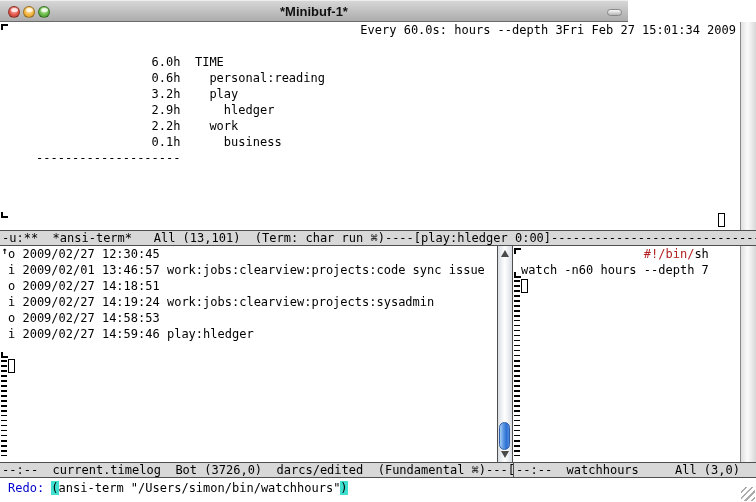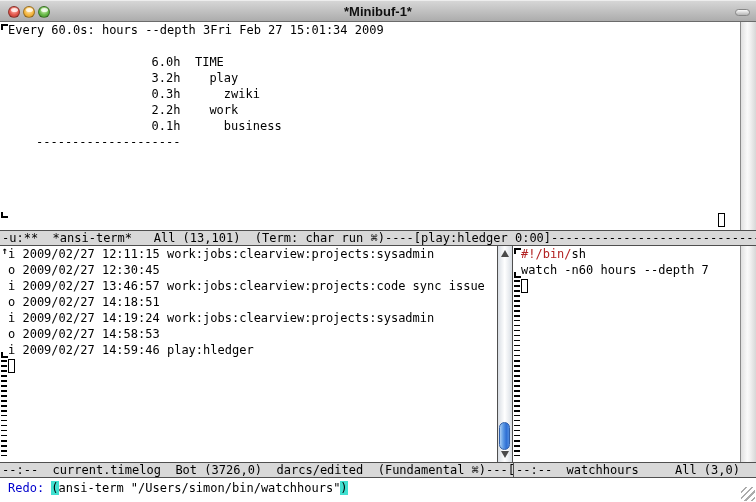--- a/index.html
+++ b/index.html
@@ -6,41 +6,41 @@
   html,body { width:756px; height:502px; }
   body {
     position:relative; background:#fff; overflow:hidden;
     font-family:"DejaVu Sans Mono", monospace; font-size:12px; color:#000;
   }
   .abs { position:absolute; }
   .line { white-space:pre; height:16px; line-height:16px; }
 
   
   #titlebar {
-    left:0; top:0; width:756px; height:22px;
+    left:0; top:0; width:628px; height:22px;
     background:linear-gradient(#d6d6d6,#acacac);
     border-top:1px solid #ededed; border-bottom:1px solid #6b6b6b;
   }
   .tl { position:absolute; top:5px; width:12px; height:12px; border-radius:50%;
         border:1px solid rgba(0,0,0,.35); }
   .tl::after { content:""; position:absolute; left:2px; top:1px; width:7px; height:4px;
         border-radius:50%; background:rgba(255,255,255,.75); }
   #btn-close { left:8px;  background:radial-gradient(circle at 50% 35%, #ffb8af 5%, #e1554a 55%, #b43a31); }
   #btn-min   { left:23px; background:radial-gradient(circle at 50% 35%, #ffe6b0 5%, #f5b63e 55%, #cd8f21); }
   #btn-zoom  { left:38px; background:radial-gradient(circle at 50% 35%, #d2f0b8 5%, #65b845 55%, #44902b); }
   #win-title { left:0; right:0; top:3px; text-align:center;
         font-family:"Liberation Sans", sans-serif; font-size:13px; font-weight:bold; color:#101010; }
   #toolbar-pill { right:6px; top:8px; width:15px; height:7px; border-radius:4px;
         background:linear-gradient(#fbfbfb,#b5b5b5); border:1px solid #878787; }
 
   
-  #term-header { left:8px; top:22px; width:728px; display:flex; justify-content:flex-start; }
+  #term-header { left:8px; top:22px; width:728px; display:flex; justify-content:flex-end; }
   #term-report { left:8px; top:54px;margin-left:28px; }
   #timelog-lines { left:8px; top:246px; }
-  #watch-lines { left:521px; top:246px; }
+  #watch-lines { left:521px; top:246px;text-align:right; }
   .red { color:#b22222; }
 
   
   .modeline {
     height:16px; background:#d8d8d8; color:#000;
     border-top:1px solid #4f4f4f; border-bottom:1px solid #4f4f4f;
     white-space:pre; overflow:hidden; line-height:14px; padding-left:2px;
   }
   #ml-top   { left:0;   top:230px; width:756px; }
   #ml-left  { left:0;   top:462px; width:513px; }
@@ -107,38 +107,38 @@
     <div id="toolbar-pill" class="abs"></div>
   </div>
 
   <div>
     <div id="term-header" class="abs line">
       <span>Every 60.0s: hours --depth 3</span>
       <span>Fri Feb 27 15:01:34 2009</span>
     </div>
     <div id="term-report" class="abs">
       <div class="line">                6.0h  TIME</div>
+      <div class="line">                0.6h    personal:reading</div>
       <div class="line">                3.2h    play</div>
-      <div class="line">                0.3h      zwiki</div>
+      <div class="line">                2.9h      hledger</div>
       <div class="line">                2.2h    work</div>
       <div class="line">                0.1h      business</div>
       <div class="line">--------------------</div>
     </div>
     <div id="fr-term-top" class="angle angle-tl"></div>
     <div id="fr-term-bot" class="angle angle-bl"></div>
     <div id="cur-term" class="hollow-cursor"></div>
   </div>
   <div id="sb-term" class="abs sb-track"></div>
   <div id="ml-top" class="abs modeline">-u:**  *ansi-term*   All (13,101)  (Term: char run ⌘)----[play:hledger 0:00]--------------------------------------------</div>
 
   <div>
     <div id="timelog-lines" class="abs">
-      <div class="line">i 2009/02/27 12:11:15 work:jobs:clearview:projects:sysadmin</div>
       <div class="line">o 2009/02/27 12:30:45</div>
-      <div class="line">i 2009/02/27 13:46:57 work:jobs:clearview:projects:code sync issue</div>
+      <div class="line">i 2009/02/01 13:46:57 work:jobs:clearview:projects:code sync issue</div>
       <div class="line">o 2009/02/27 14:18:51</div>
       <div class="line">i 2009/02/27 14:19:24 work:jobs:clearview:projects:sysadmin</div>
       <div class="line">o 2009/02/27 14:58:53</div>
       <div class="line">i 2009/02/27 14:59:46 play:hledger</div>
     </div>
     <div id="fr-tlog-up" class="abs">↑</div>
     <div id="fr-tlog-bot" class="angle angle-bl"></div>
     <div id="dash-left" class="empty-dashes"></div>
     <div id="cur-timelog" class="hollow-cursor"></div>
   </div>

